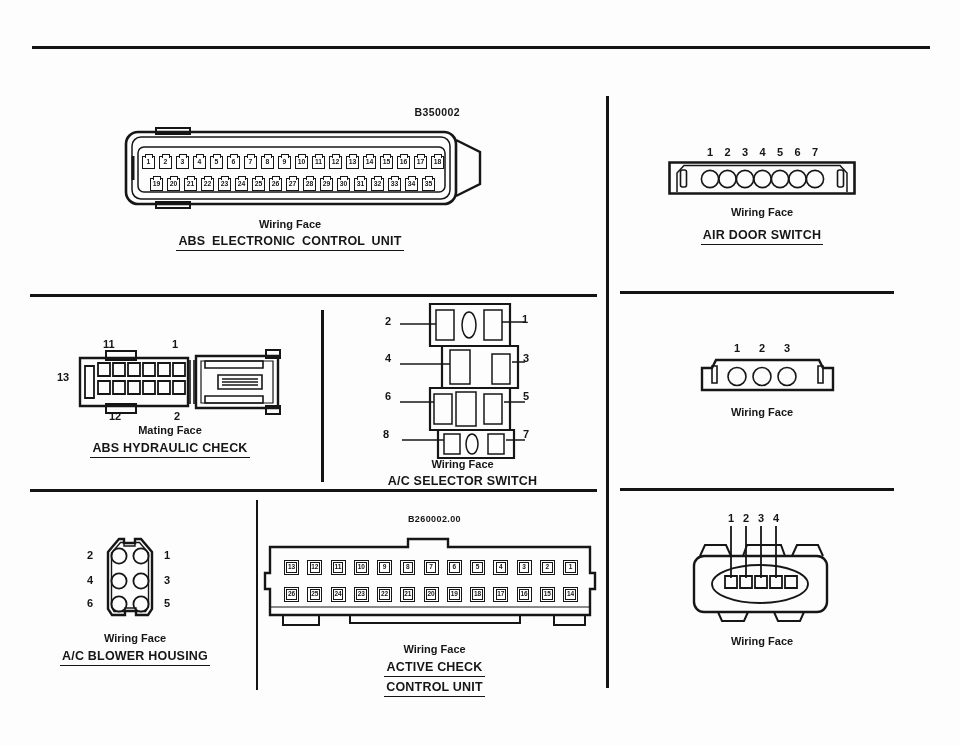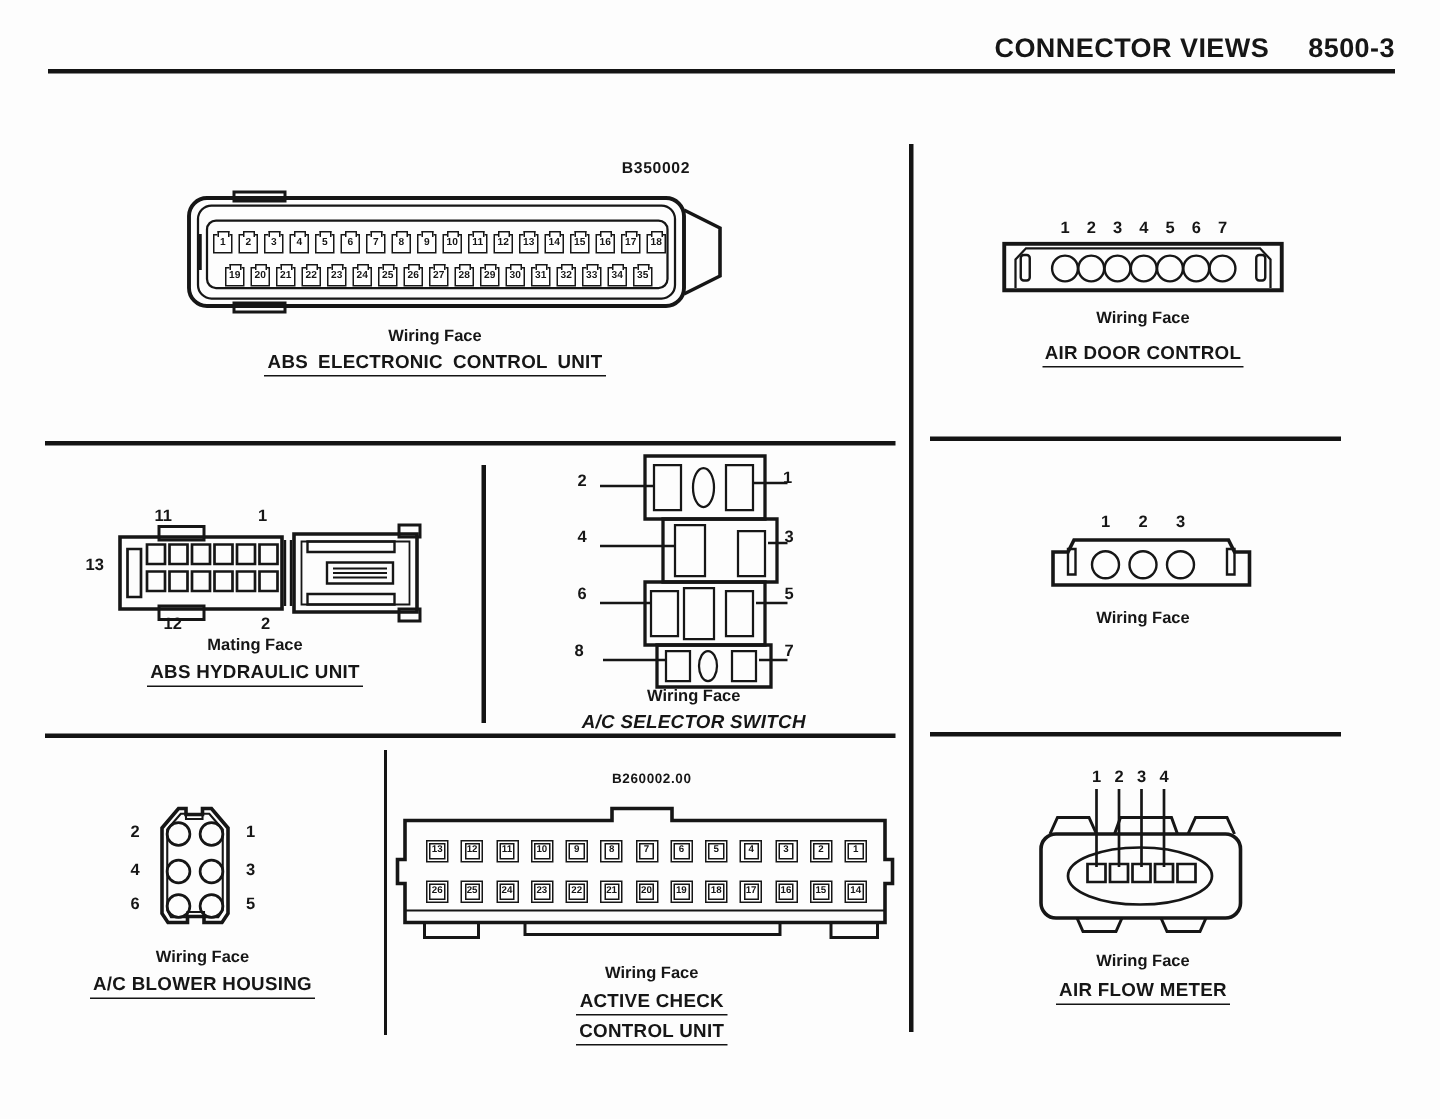--- a/index.html
+++ b/index.html
@@ -40,23 +40,20 @@
   .ackpin span { width:10.5px; height:10.5px; border:1px solid #161616;
             display:flex; align-items:center; justify-content:center;
             font-weight:bold; font-size:6.5px; line-height:1; }
   #watermark { position:absolute; right:18px; bottom:6px; font-size:27px; color:#9a9a9a; letter-spacing:1px; }
 </style>
 </head>
 <body>
 
 <div id="page">
 
-  <div id="hdr">
-    <span>CONNECTOR VIEWS</span><span class="pgnum">8500-3</span>
-  </div>
   <div class="rule" style="left:32px;top:46px;width:898px;height:3px;"></div>
 
   <div class="rule" style="left:606px;top:96px;width:3px;height:592px;"></div>
   <div class="rule" style="left:30px;top:294px;width:567px;height:3px;"></div>
   <div class="rule" style="left:30px;top:489px;width:567px;height:3px;"></div>
   <div class="rule" style="left:620px;top:291px;width:274px;height:3px;"></div>
   <div class="rule" style="left:620px;top:488px;width:274px;height:3px;"></div>
   <div class="rule" style="left:321px;top:310px;width:3px;height:172px;"></div>
   <div class="rule" style="left:256px;top:500px;width:2px;height:190px;"></div>
 
@@ -137,21 +134,21 @@
       <circle class="ln" cx="42" cy="18" r="8.6" stroke-width="1.6"></circle>
       <circle class="ln" cx="59.5" cy="18" r="8.6" stroke-width="1.6"></circle>
       <circle class="ln" cx="77" cy="18" r="8.6" stroke-width="1.6"></circle>
       <circle class="ln" cx="94.5" cy="18" r="8.6" stroke-width="1.6"></circle>
       <circle class="ln" cx="112" cy="18" r="8.6" stroke-width="1.6"></circle>
       <circle class="ln" cx="129.5" cy="18" r="8.6" stroke-width="1.6"></circle>
       <circle class="ln" cx="147" cy="18" r="8.6" stroke-width="1.6"></circle>
     </svg>
     <div class="face abs" style="left:0;top:62px;width:280px;">Wiring Face</div>
     <div class="cname abs" style="left:0;top:84px;width:280px;">
-      <span>AIR DOOR CONTROL</span>
+      <span>AIR DOOR SWITCH</span>
     </div>
   </div>
 
   <div class="abs" style="left:55px;top:333px;width:260px;height:130px;">
     <span class="plabel" style="left:48px;top:5px;">11</span>
     <span class="plabel" style="left:117px;top:5px;">1</span>
     <span class="plabel" style="left:2px;top:38px;">13</span>
     <span class="plabel" style="left:54px;top:77px;">12</span>
     <span class="plabel" style="left:119px;top:77px;">2</span>
     <svg class="abs" style="left:23px;top:15px;" width="205" height="68" viewBox="0 0 205 68">
@@ -181,21 +178,21 @@
       <rect class="ln" x="123" y="13" width="72" height="42" stroke-width="1.2"></rect>
       <rect class="ln" x="127" y="13" width="58" height="7" stroke-width="1.6"></rect>
       <rect class="ln" x="127" y="48" width="58" height="7" stroke-width="1.6"></rect>
       <rect class="ln" x="140" y="27" width="44" height="14" stroke-width="1.6"></rect>
       <line class="ln" x1="144" y1="31" x2="180" y2="31" stroke-width="1.4"></line>
       <line class="ln" x1="144" y1="34" x2="180" y2="34" stroke-width="1.4"></line>
       <line class="ln" x1="144" y1="37" x2="180" y2="37" stroke-width="1.4"></line>
     </svg>
     <div class="face abs" style="left:0;top:91px;width:230px;">Mating Face</div>
     <div class="cname abs" style="left:0;top:108px;width:230px;">
-      <span>ABS HYDRAULIC UNIT</span>
+      <span>ABS HYDRAULIC CHECK</span>
     </div>
   </div>
 
   <div class="abs" style="left:370px;top:298px;width:210px;height:195px;">
     <span class="plabel" style="left:15px;top:17px;">2</span>
     <span class="plabel" style="left:15px;top:54px;">4</span>
     <span class="plabel" style="left:15px;top:92px;">6</span>
     <span class="plabel" style="left:13px;top:130px;">8</span>
     <span class="plabel" style="left:152px;top:15px;">1</span>
     <span class="plabel" style="left:153px;top:54px;">3</span>
@@ -220,21 +217,21 @@
       <rect class="ln" x="30" y="48" width="20" height="34" stroke-width="1.5"></rect>
       <rect class="ln" x="72" y="52" width="18" height="30" stroke-width="1.5"></rect>
       <rect class="ln" x="14" y="92" width="18" height="30" stroke-width="1.5"></rect>
       <rect class="ln" x="36" y="90" width="20" height="34" stroke-width="1.5"></rect>
       <rect class="ln" x="64" y="92" width="18" height="30" stroke-width="1.5"></rect>
       <rect class="ln" x="24" y="132" width="16" height="20" stroke-width="1.5"></rect>
       <ellipse class="ln" cx="52" cy="142" rx="6" ry="10" stroke-width="1.5"></ellipse>
       <rect class="ln" x="68" y="132" width="16" height="20" stroke-width="1.5"></rect>
     </svg>
     <div class="face abs" style="left:0;top:160px;width:185px;">Wiring Face</div>
-    <div class="cname abs" style="left:0;top:176px;width:185px;font-style:italic;">
+    <div class="cname abs" style="left:0;top:176px;width:185px;">
       <span>A/C SELECTOR SWITCH</span>
     </div>
   </div>
 
   <div class="abs" style="left:622px;top:340px;width:280px;height:115px;">
     <div class="numrow" style="left:109px;top:2px;gap:13px;">
 
     <span style="width:12px;">1</span>
         <span style="width:12px;">2</span>
         <span style="width:12px;">3</span>
@@ -395,18 +392,15 @@
       <ellipse class="ln" cx="72" cy="60" rx="48" ry="19" stroke-width="1.8"></ellipse>
       <rect class="ln" x="37" y="52" width="12" height="12" stroke-width="1.8" fill="#fdfdfd"></rect>
       <rect class="ln" x="52" y="52" width="12" height="12" stroke-width="1.8" fill="#fdfdfd"></rect>
       <rect class="ln" x="67" y="52" width="12" height="12" stroke-width="1.8" fill="#fdfdfd"></rect>
       <rect class="ln" x="82" y="52" width="12" height="12" stroke-width="1.8" fill="#fdfdfd"></rect>
       <rect class="ln" x="97" y="52" width="12" height="12" stroke-width="1.8"></rect>
       <path class="ln" stroke-width="2" d="M30,88 L34,97 L56,97 L60,88"></path>
       <path class="ln" stroke-width="2" d="M86,88 L90,97 L112,97 L116,88"></path>
     </svg>
     <div class="face abs" style="left:0;top:125px;width:280px;">Wiring Face</div>
-    <div class="cname abs" style="left:0;top:143px;width:280px;">
-      <span>AIR FLOW METER</span>
-    </div>
   </div>
 
 </div>
 
 </body></html>

